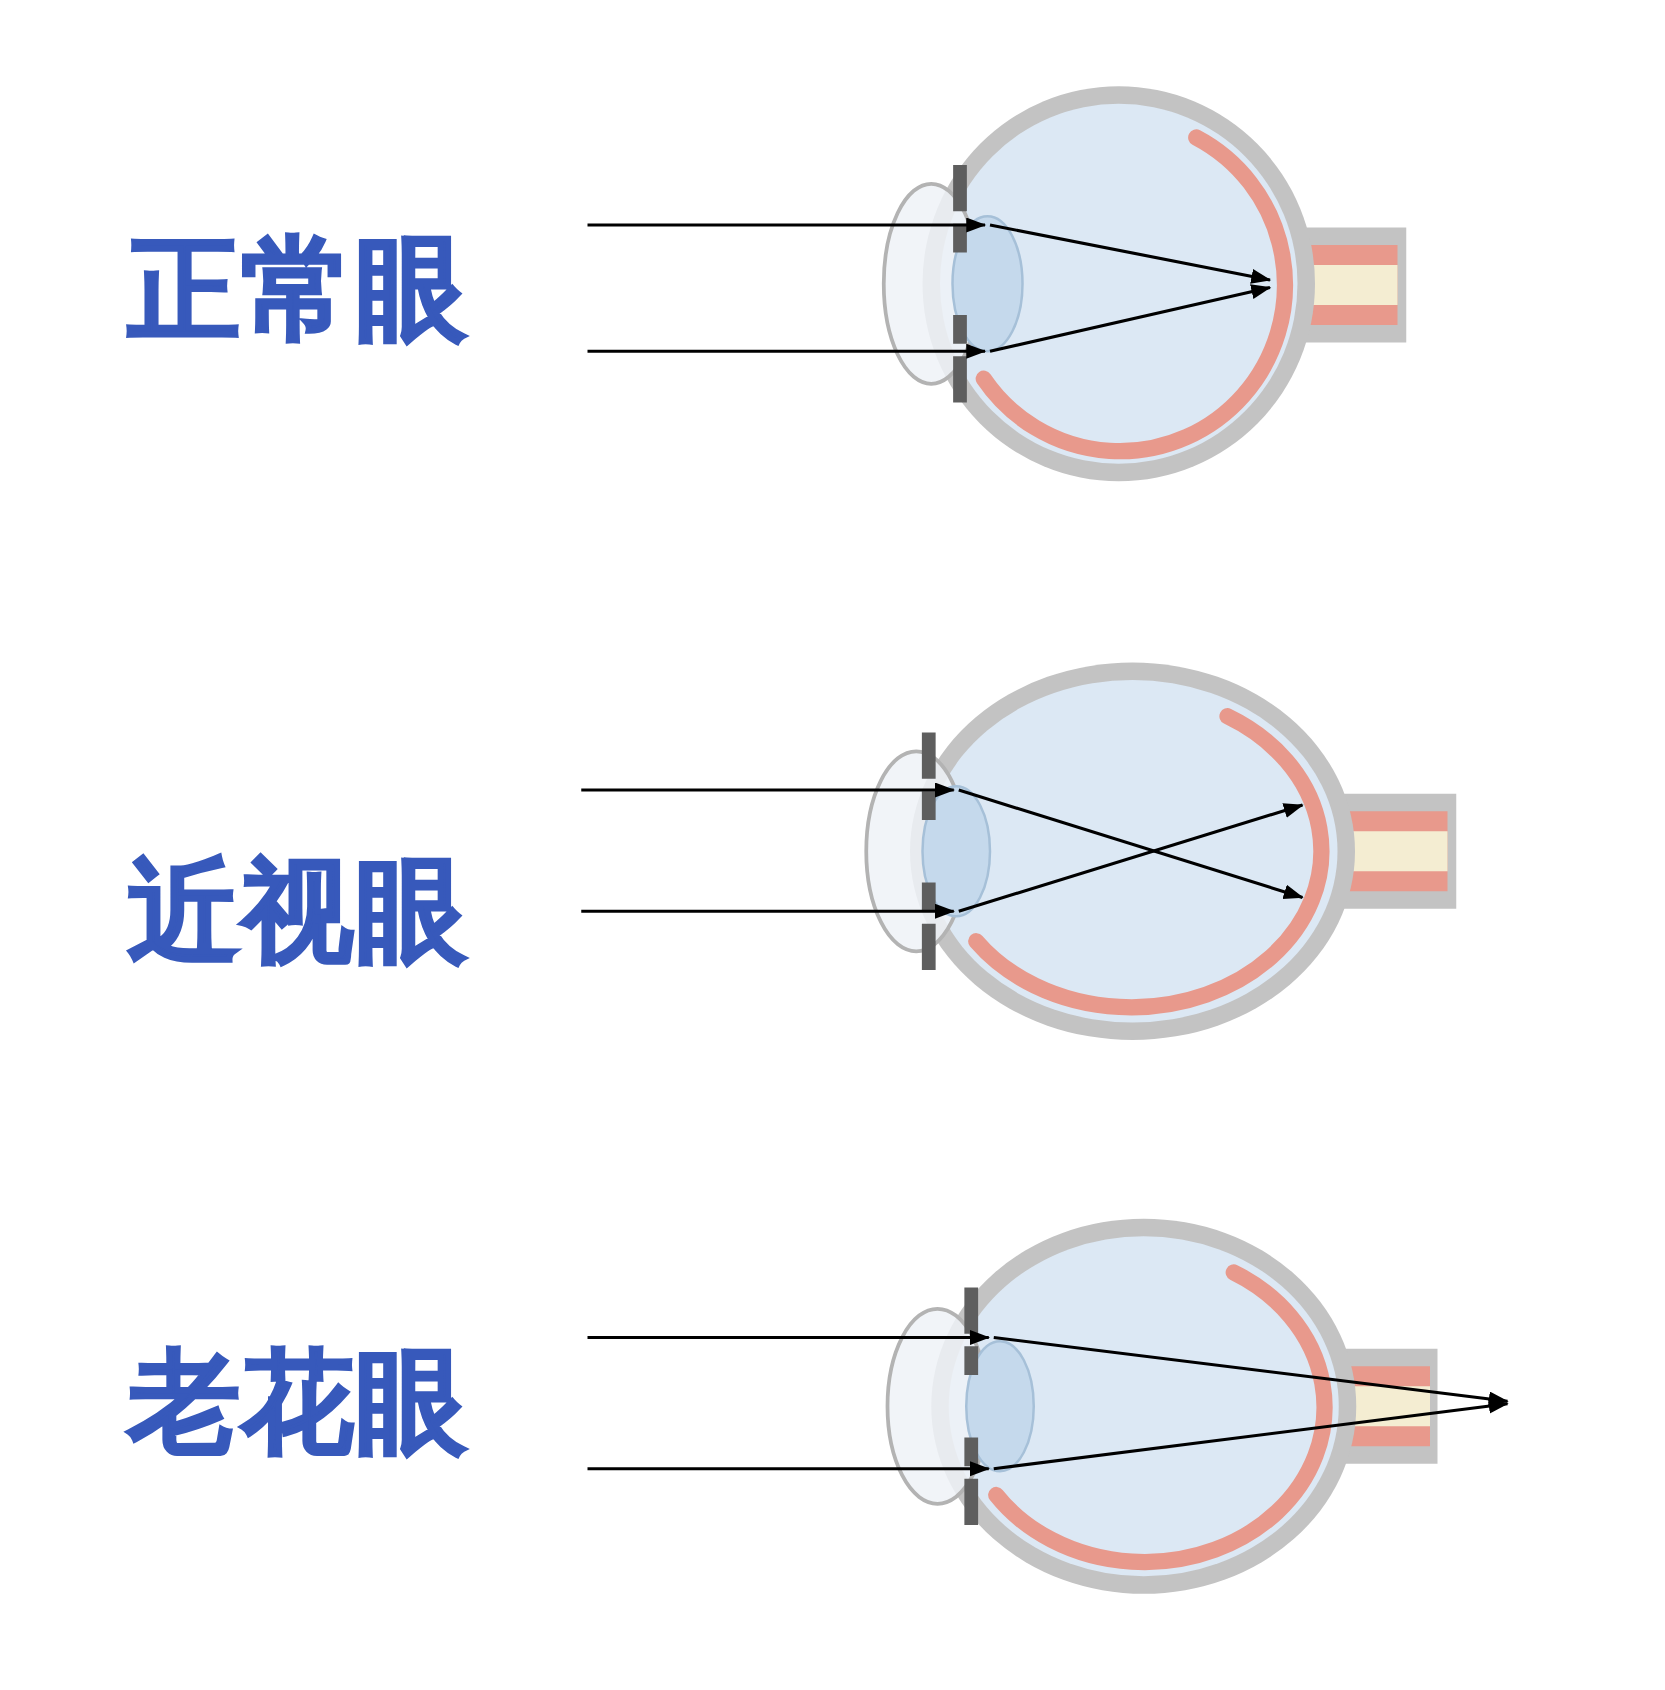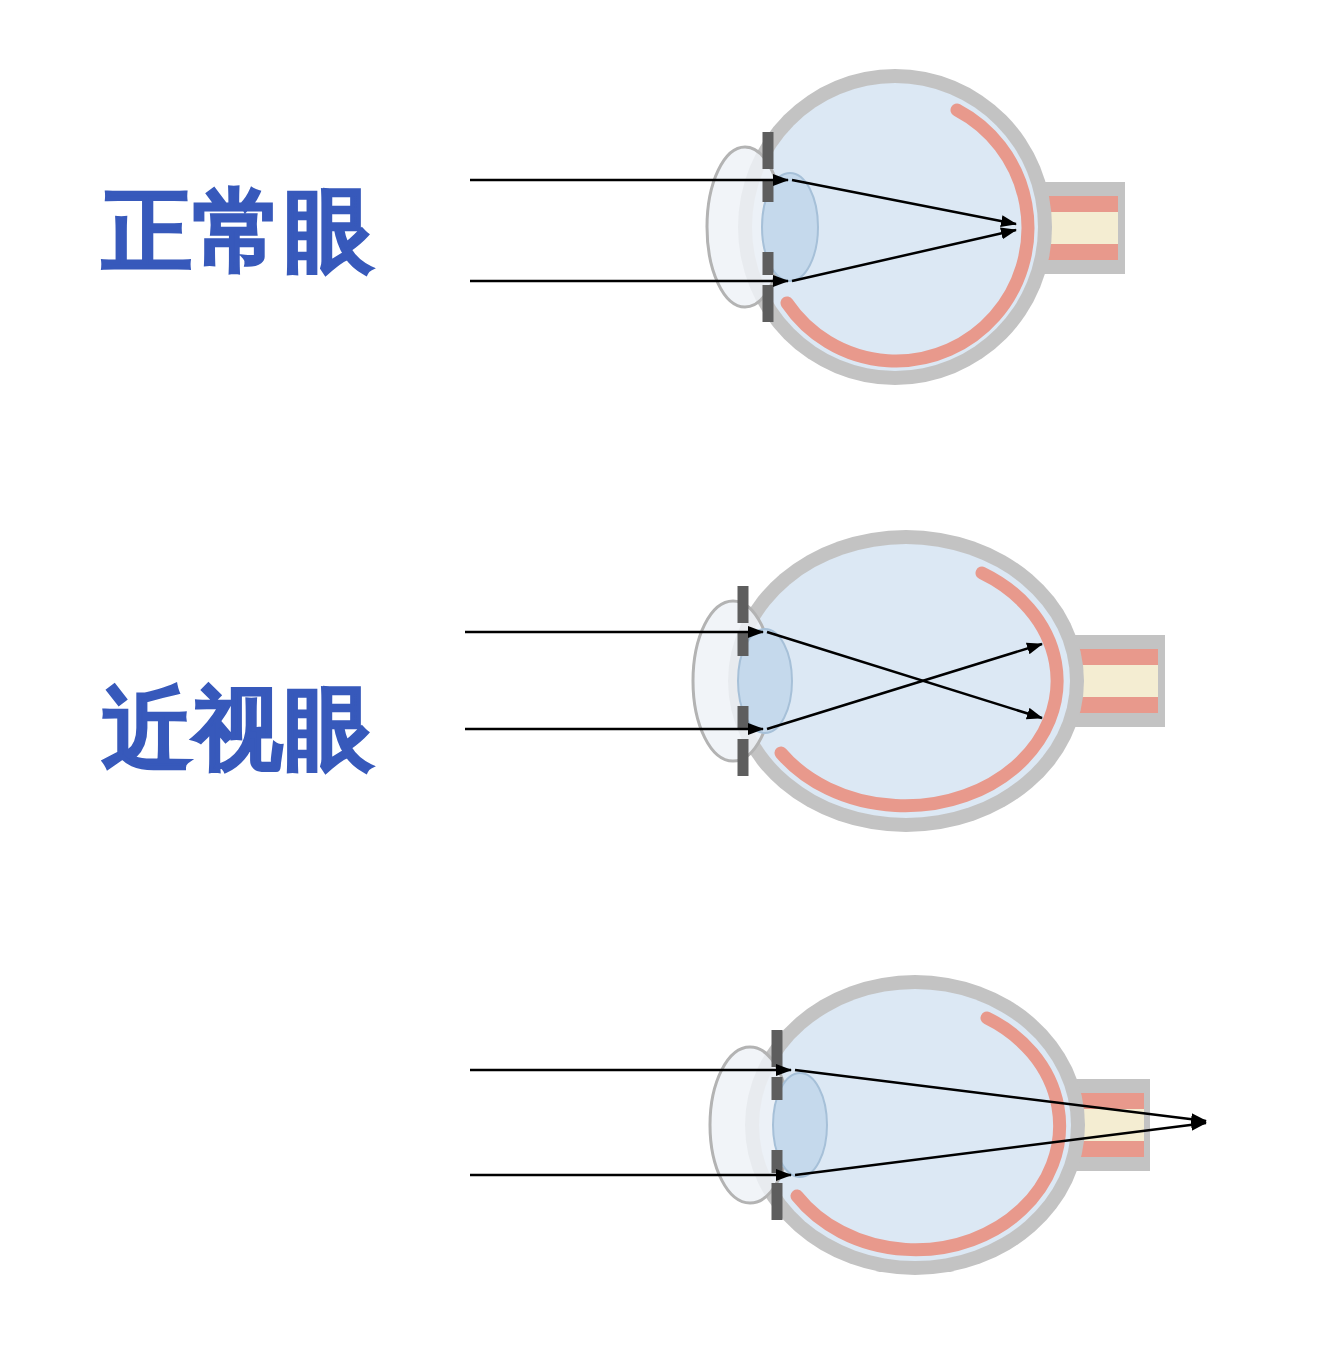--- a/index.html
+++ b/index.html
@@ -13,21 +13,20 @@
   .row{position:absolute;left:0;width:1332px;height:450px;}
   .row-label{
     position:absolute;
     left:102px;
     font-size:90px;
     font-weight:900;
     color:#3759bb;
     letter-spacing:1px;
     line-height:1;
     white-space:nowrap;
-    font-family:Liberation Serif, serif;
     -webkit-text-stroke:2px #3759bb;
   }
   svg{position:absolute;top:0;left:0;}
 </style>
 </head>
 <body>
 
 <div class="canvas">
 
   <section class="row" style="top:0;">
@@ -85,20 +84,21 @@
       <g stroke="#000000" stroke-width="2.5">
         <line x1="465" y1="181" x2="763" y2="181" marker-end="url(#arrow)"></line>
         <line x1="767" y1="181" x2="1042" y2="267" marker-end="url(#arrow)"></line>
         <line x1="465" y1="278" x2="763" y2="278" marker-end="url(#arrow)"></line>
         <line x1="767" y1="278" x2="1042" y2="193" marker-end="url(#arrow)"></line>
       </g>
     </svg>
   </section>
 
   <section class="row" style="top:902px;">
+    <div class="row-label" style="top:176px;">老花眼</div>
     <svg width="1332" height="450" viewBox="0 0 1332 450">
       <g>
         <rect x="1040" y="177" width="110" height="92" fill="#c3c3c3"></rect>
         <rect x="1040" y="191" width="104" height="64" fill="#e8998c"></rect>
         <rect x="1040" y="207" width="104" height="32" fill="#f4edd2"></rect>
       </g>
       <ellipse cx="915" cy="223" rx="170" ry="150" fill="#c3c3c3"></ellipse>
       <ellipse cx="915" cy="223" rx="156" ry="136" fill="#dce8f4"></ellipse>
       <path d="M 987 116 A 144 124 0 1 1 797 294" fill="none" stroke="#e8998c" stroke-width="13" stroke-linecap="round"></path>
       <ellipse cx="750" cy="223" rx="40" ry="78" fill="#eef2f7" fill-opacity="0.85" stroke="#b3b3b3" stroke-width="3"></ellipse>

